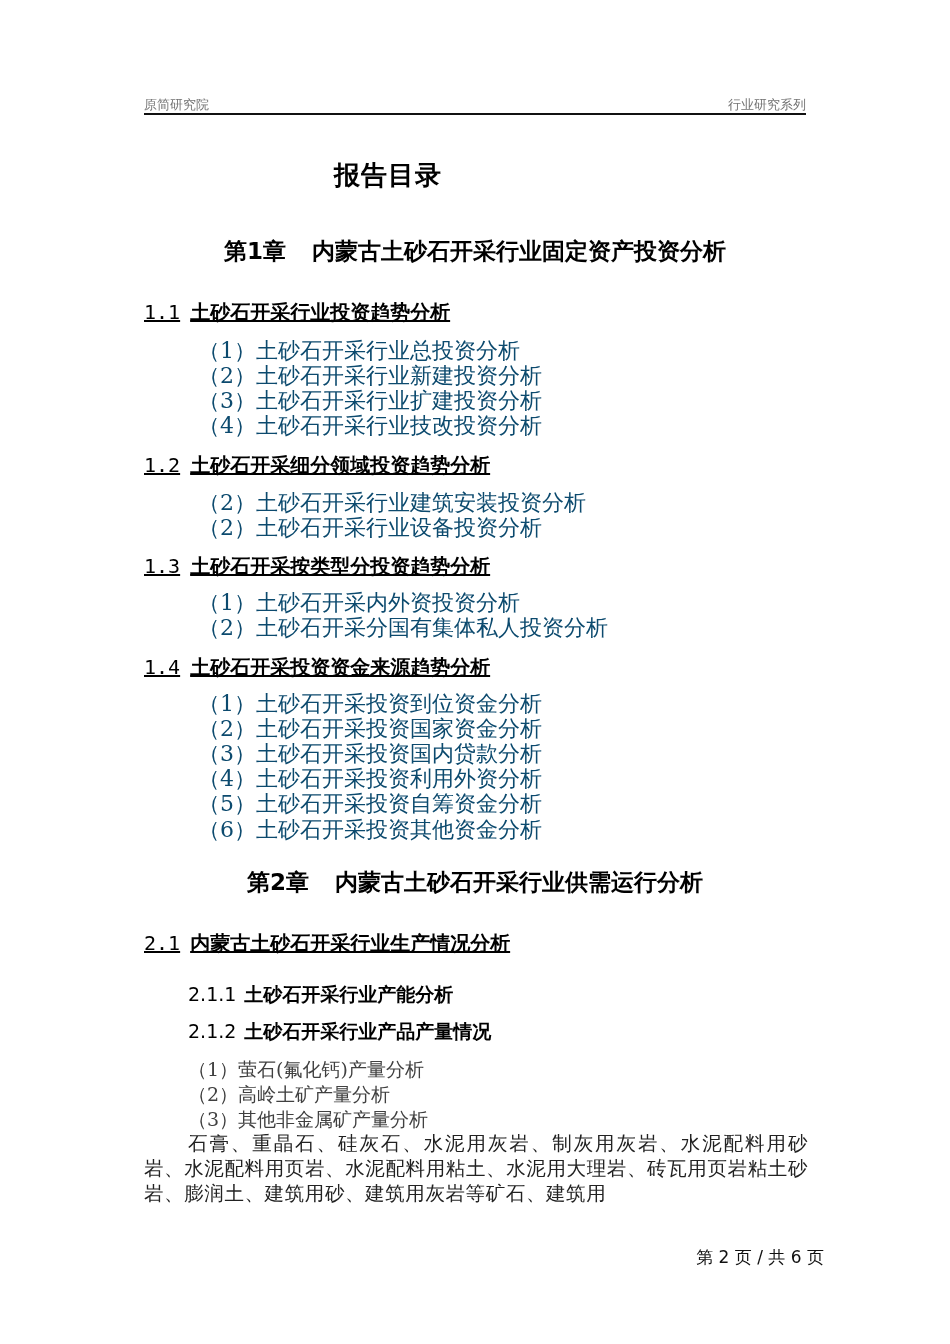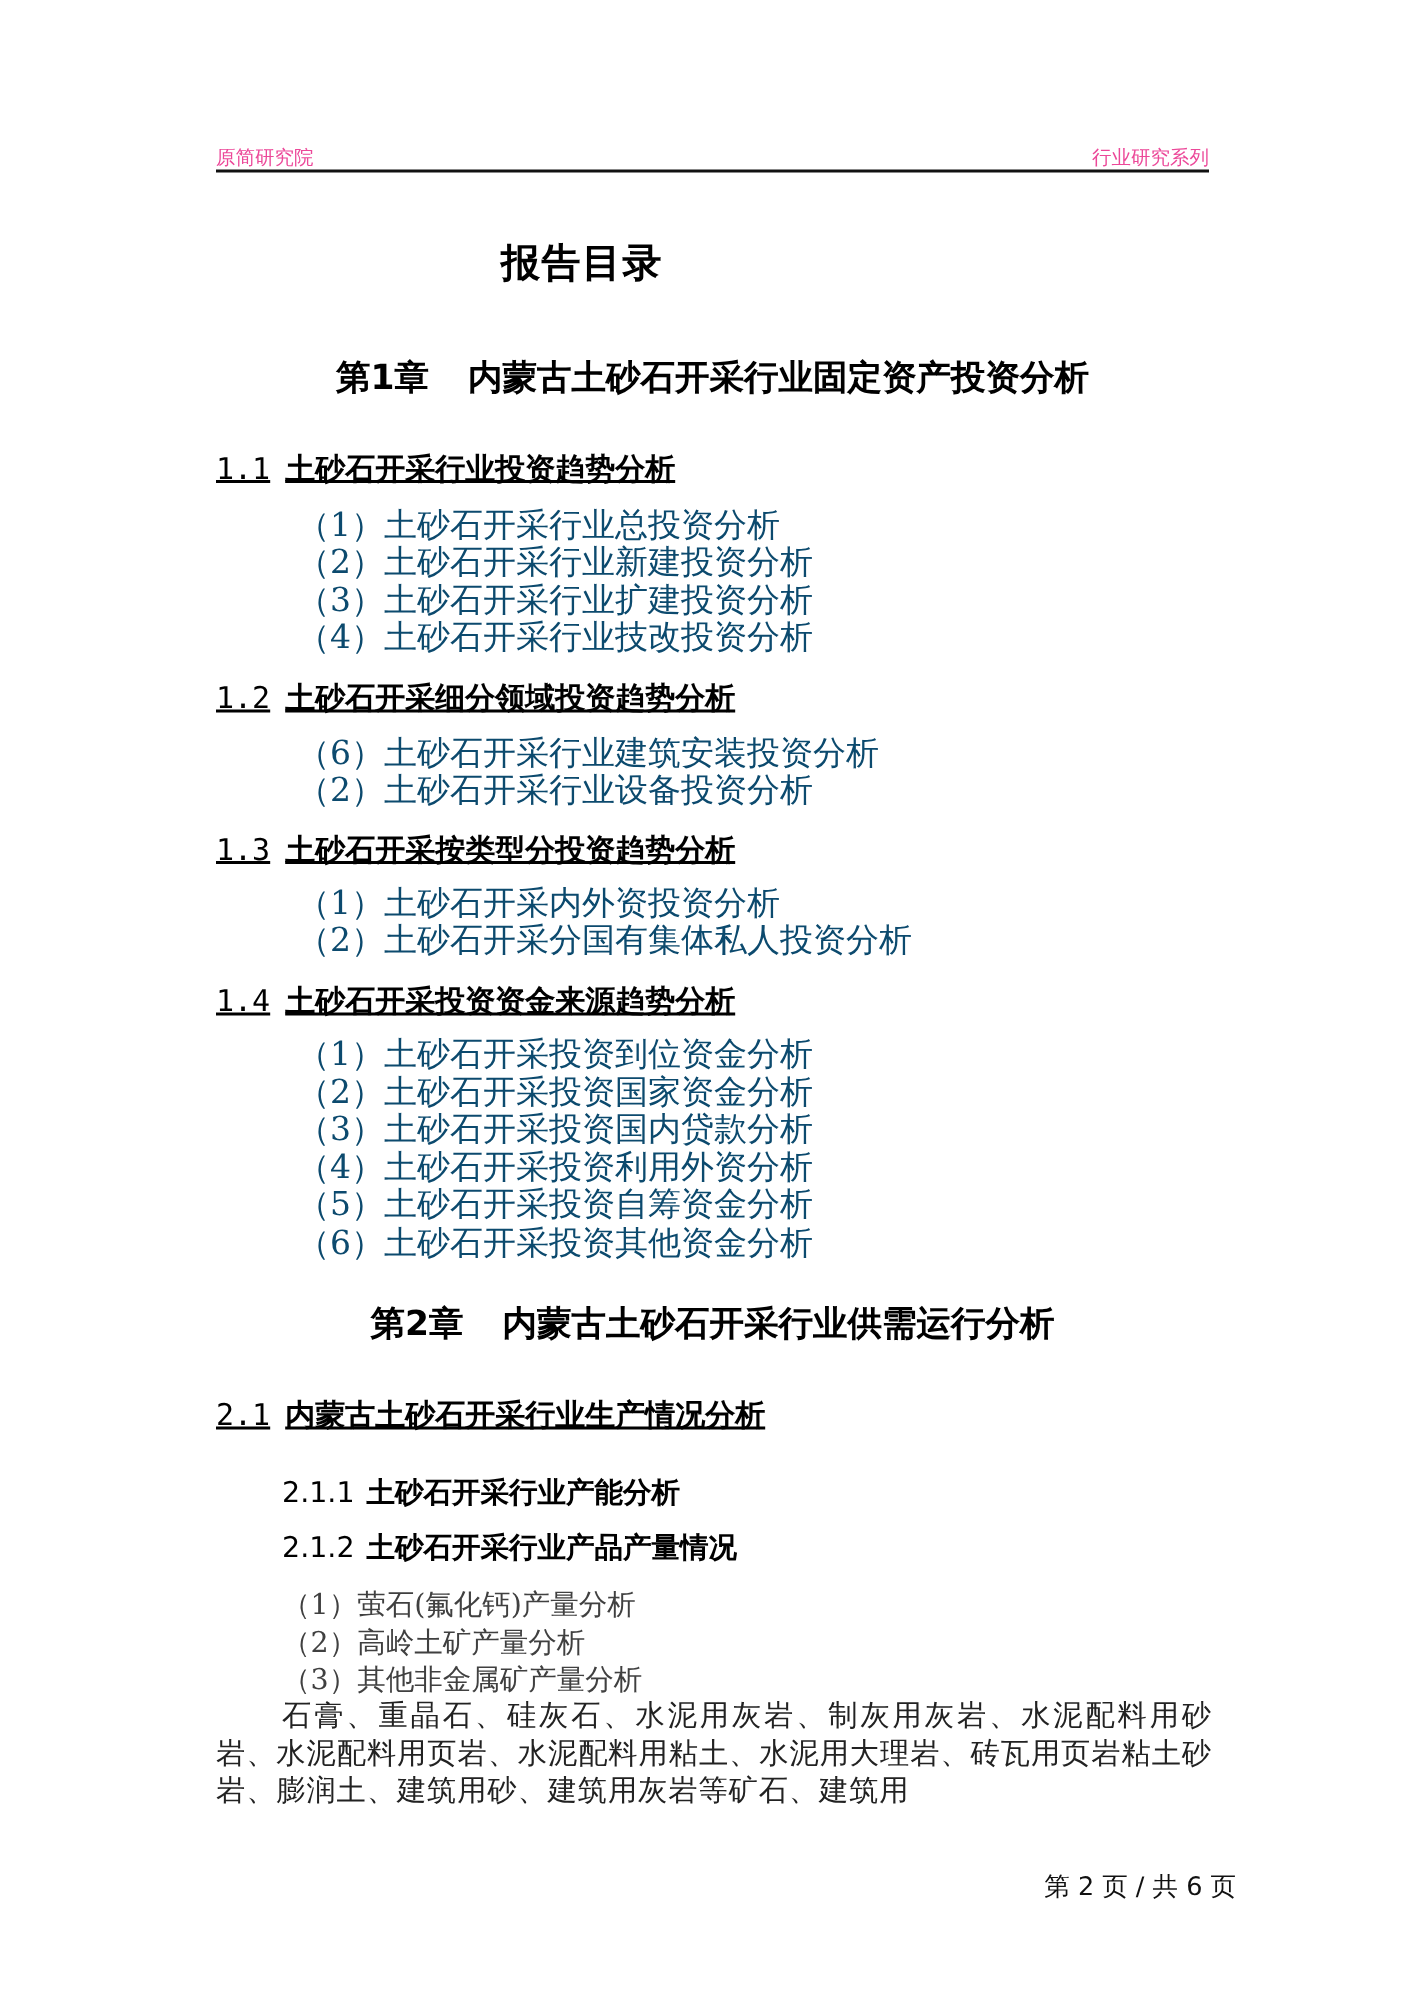--- a/index.html
+++ b/index.html
@@ -16,21 +16,21 @@
       font-family: "DejaVu Serif", "Liberation Serif", serif;
     }
     .page-header {
       position: absolute;
       left: 144px;
       top: 96px;
       width: 662px;
       height: 20px;
       font-family: "DejaVu Sans", "Liberation Sans", sans-serif;
       font-size: 13px;
-      color: #ec4899;
+      color: #737373;
     }
     .page-header .left { position: absolute; left: 0; top: 0; }
     .page-header .right { position: absolute; right: 0; top: 0; }
     .header-rule {
       position: absolute;
       left: 144px;
       top: 113px;
       width: 662px;
       height: 2px;
       background: #111;
@@ -119,21 +119,21 @@
   <span class="num">1.1</span><span>土砂石开采行业投资趋势分析</span>
 </div>
 <div class="abs item" style="top:338px;">（1）土砂石开采行业总投资分析</div>
 <div class="abs item" style="top:363px;">（2）土砂石开采行业新建投资分析</div>
 <div class="abs item" style="top:388px;">（3）土砂石开采行业扩建投资分析</div>
 <div class="abs item" style="top:413px;">（4）土砂石开采行业技改投资分析</div>
 
 <div class="abs section" style="top:452px;">
   <span class="num">1.2</span><span>土砂石开采细分领域投资趋势分析</span>
 </div>
-<div class="abs item" style="top:490px;">（6）土砂石开采行业建筑安装投资分析</div>
+<div class="abs item" style="top:490px;">（2）土砂石开采行业建筑安装投资分析</div>
 <div class="abs item" style="top:515px;">（2）土砂石开采行业设备投资分析</div>
 
 <div class="abs section" style="top:553px;">
   <span class="num">1.3</span><span>土砂石开采按类型分投资趋势分析</span>
 </div>
 <div class="abs item" style="top:590px;">（1）土砂石开采内外资投资分析</div>
 <div class="abs item" style="top:615px;">（2）土砂石开采分国有集体私人投资分析</div>
 
 <div class="abs section" style="top:654px;">
   <span class="num">1.4</span><span>土砂石开采投资资金来源趋势分析</span>

